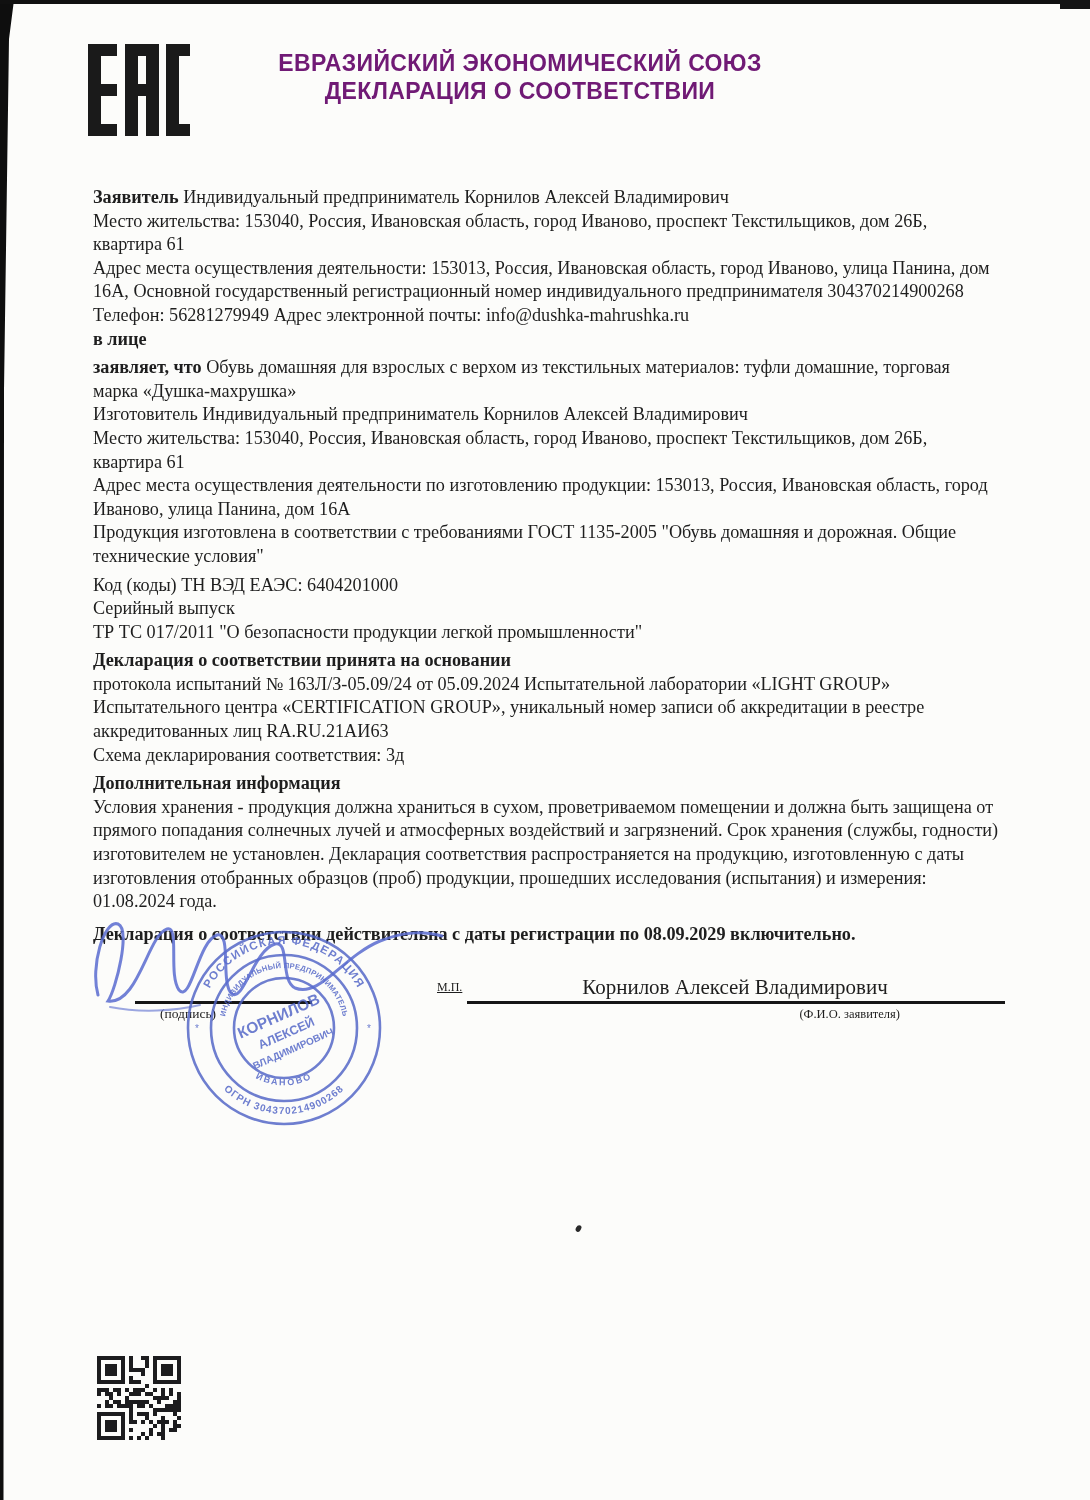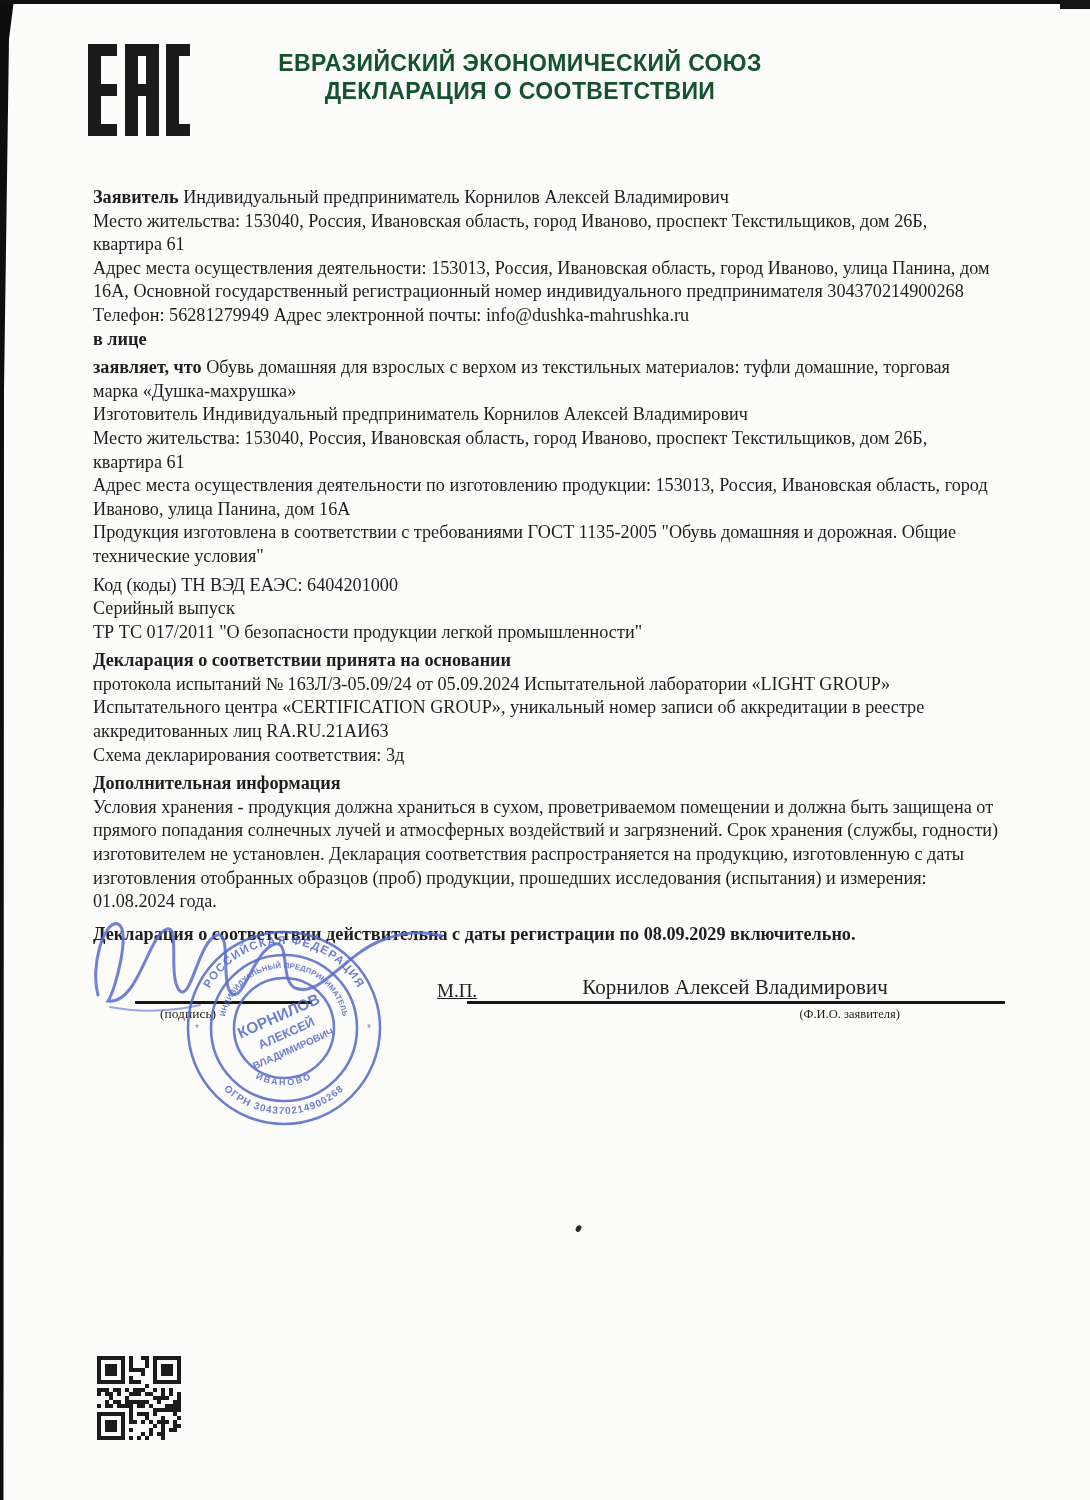--- a/index.html
+++ b/index.html
@@ -13,34 +13,34 @@
     clip-path:polygon(0 0,14px 0,9px 2.6%,4px 26%,3.5px 100%,0 100%);}
   .edge-top{position:absolute;left:0;top:0;width:1090px;height:4px;background:#101010;}
   .edge-corner{position:absolute;right:0;top:0;width:30px;height:9px;background:#141414;}
   .speck{position:absolute;left:576px;top:1225px;width:5px;height:7px;background:#2a2a2a;
     border-radius:60% 40% 50% 50%;transform:rotate(28deg);}
 
   
   .eac-logo{position:absolute;left:88px;top:44px;width:102px;height:92px;}
   .title{position:absolute;left:170px;top:49px;width:700px;text-align:center;
     font-family:"Liberation Sans",sans-serif;font-weight:bold;
-    font-size:23px;line-height:28px;color:#14532d;letter-spacing:.4px;}
+    font-size:23px;line-height:28px;color:#701a75;letter-spacing:.4px;}
 
   
   .body-text{position:absolute;left:93px;top:186px;width:906px;
     font-size:18.2px;line-height:23.6px;}
   .body-text p{margin:0;}
   .gap-sm{margin-top:5px !important;}
   .gap-md{margin-top:9px !important;}
   .lead{font-weight:bold;}
 
   
   .sig-line-left{position:absolute;left:135px;top:1001px;width:177px;border-top:3px solid #161616;}
   .sig-podpis{position:absolute;left:160px;top:1006px;width:140px;text-align:left;font-size:13.5px;}
-  .sig-mp{position:absolute;left:437px;top:980px;font-size:19px;text-decoration:underline;}
+  .sig-mp{position:absolute;left:437px;top:980px;font-size:12px;text-decoration:underline;}
   .sig-name{position:absolute;left:560px;top:975px;width:350px;text-align:center;font-size:21px;}
   .sig-line-right{position:absolute;left:467px;top:1001px;width:538px;border-top:3px solid #161616;}
   .sig-fio{position:absolute;left:610px;top:1007px;width:290px;text-align:right;font-size:12.5px;}
 
   
   .reg-number{position:absolute;left:93px;top:1045px;font-size:19.5px;font-weight:bold;}
   .reg-date{position:absolute;left:93px;top:1078px;font-size:19.5px;font-weight:bold;}
 
   
   .stamp{position:absolute;left:182px;top:926px;width:204px;height:204px;opacity:.82;}

